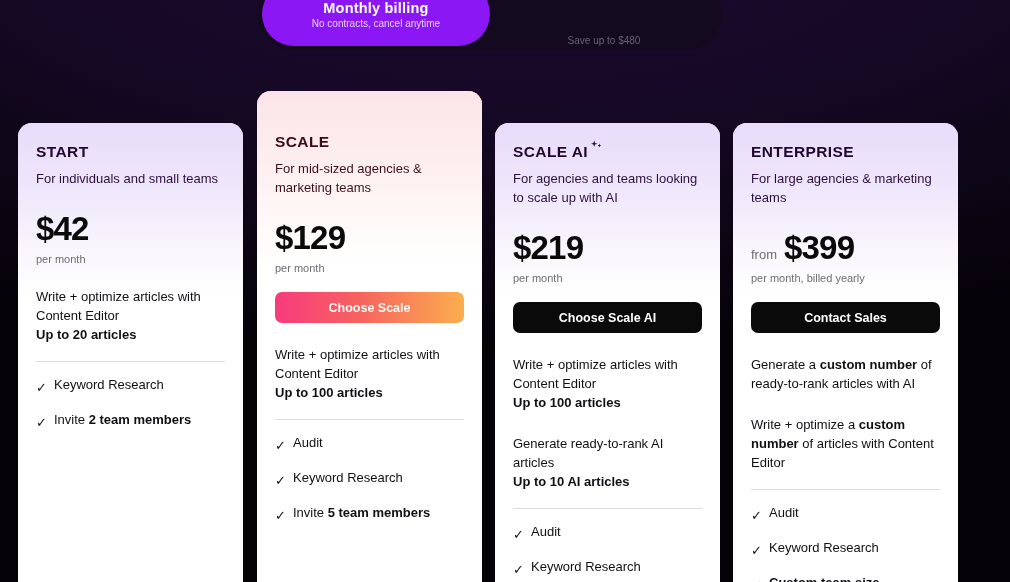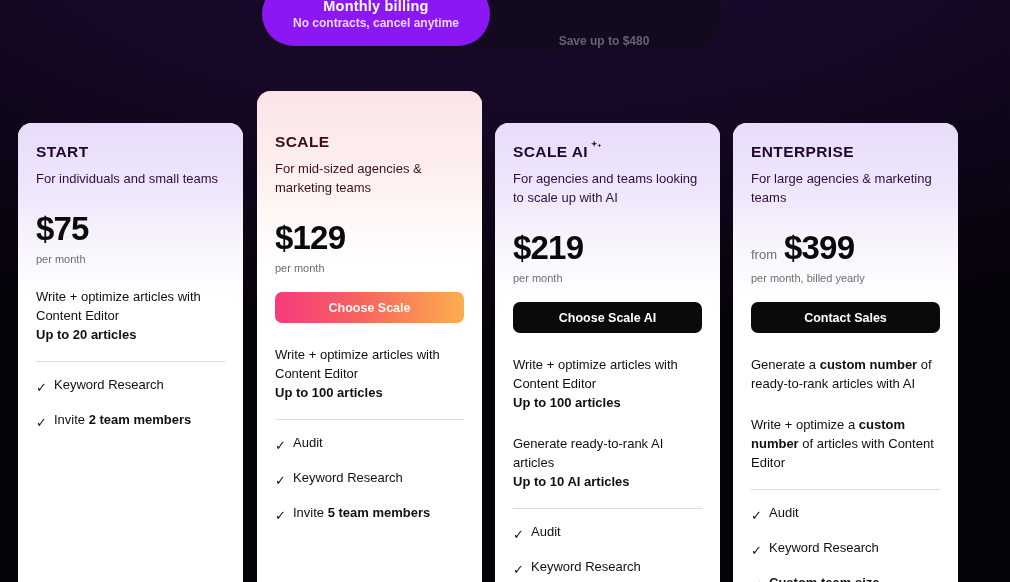--- a/index.html
+++ b/index.html
@@ -20,21 +20,21 @@
     position:absolute; left:258px; top:-22px; width:464px; height:72px;
     background:#140a20; border-radius:36px; display:flex; align-items:center;
     padding:4px; z-index:5;
   }
   .toggle-opt {
     flex:1; height:100%; border-radius:32px; display:flex; flex-direction:column;
     align-items:center; justify-content:center; gap:2px; cursor:pointer;
   }
   .toggle-opt.active { background:#8B17F5; }
   .toggle-title { font-size:14.5px; font-weight:bold; letter-spacing:.2px; }
-  .toggle-sub { font-size:12px; font-weight:bold; }
+  .toggle-sub { font-size:10px; font-weight:normal; }
   .toggle-opt.active .toggle-title { color:#ffffff; }
   .toggle-opt.active .toggle-sub { color:#e9d4ff; }
   .toggle-opt.inactive .toggle-title { color:#8d829b; }
   .toggle-opt.inactive .toggle-sub { color:#6a6076;margin-top:35px; }
 
   
   #cards { position:absolute; left:0; top:0; width:1010px; height:582px; }
 
   .card {
     position:absolute; width:225px; border-radius:14px 14px 0 0;
@@ -113,21 +113,21 @@
     </div>
   </div>
 
   <div id="cards">
       <div class="card" style="left: 18px; top: 123px; height: 526px;">
         <div class="card-grad"></div>
         <div class="card-body">
           <div class="plan-name">START</div>
           <div class="plan-desc">For individuals and small teams</div>
           <div class="price-row">
-            <span class="price">$75</span>
+            <span class="price">$42</span>
           </div>
           <div class="price-period">per month</div>
           <div class="feat-block">Write + optimize articles with Content Editor<br><b>Up to 20 articles</b></div>
           <div class="divider"></div>
           <div class="check-list">
             <div class="check-item">
               <span class="chk">✓</span>
               <span>Keyword Research</span>
             </div>
             <div class="check-item">

